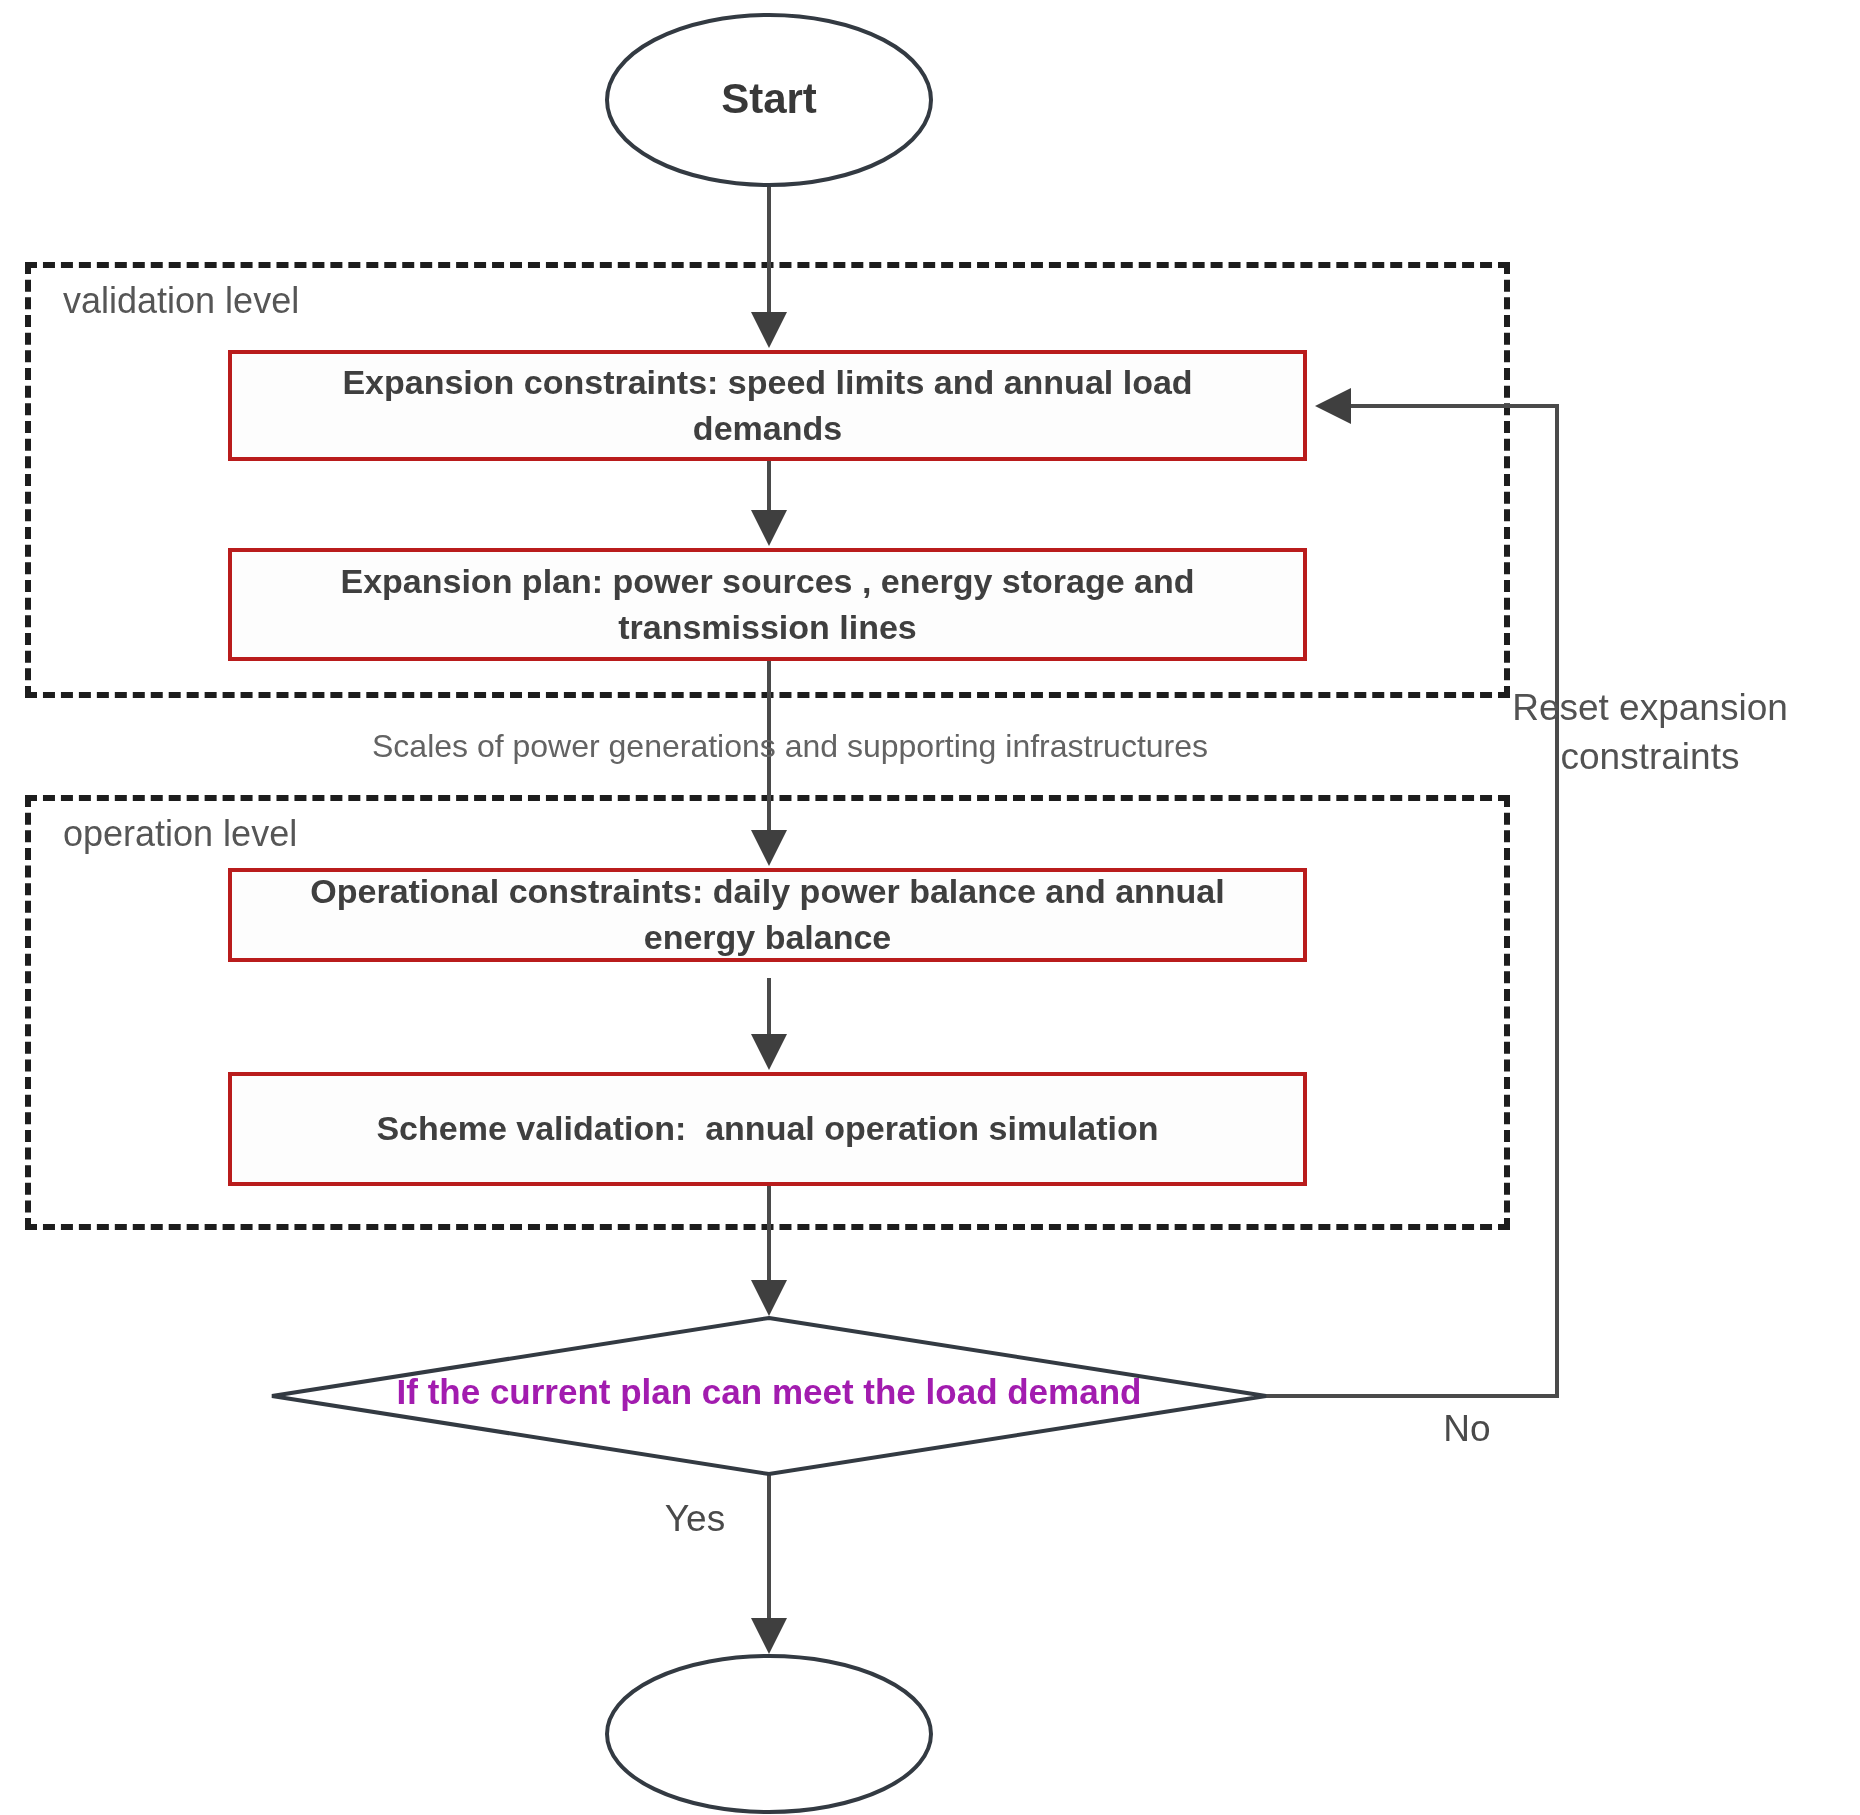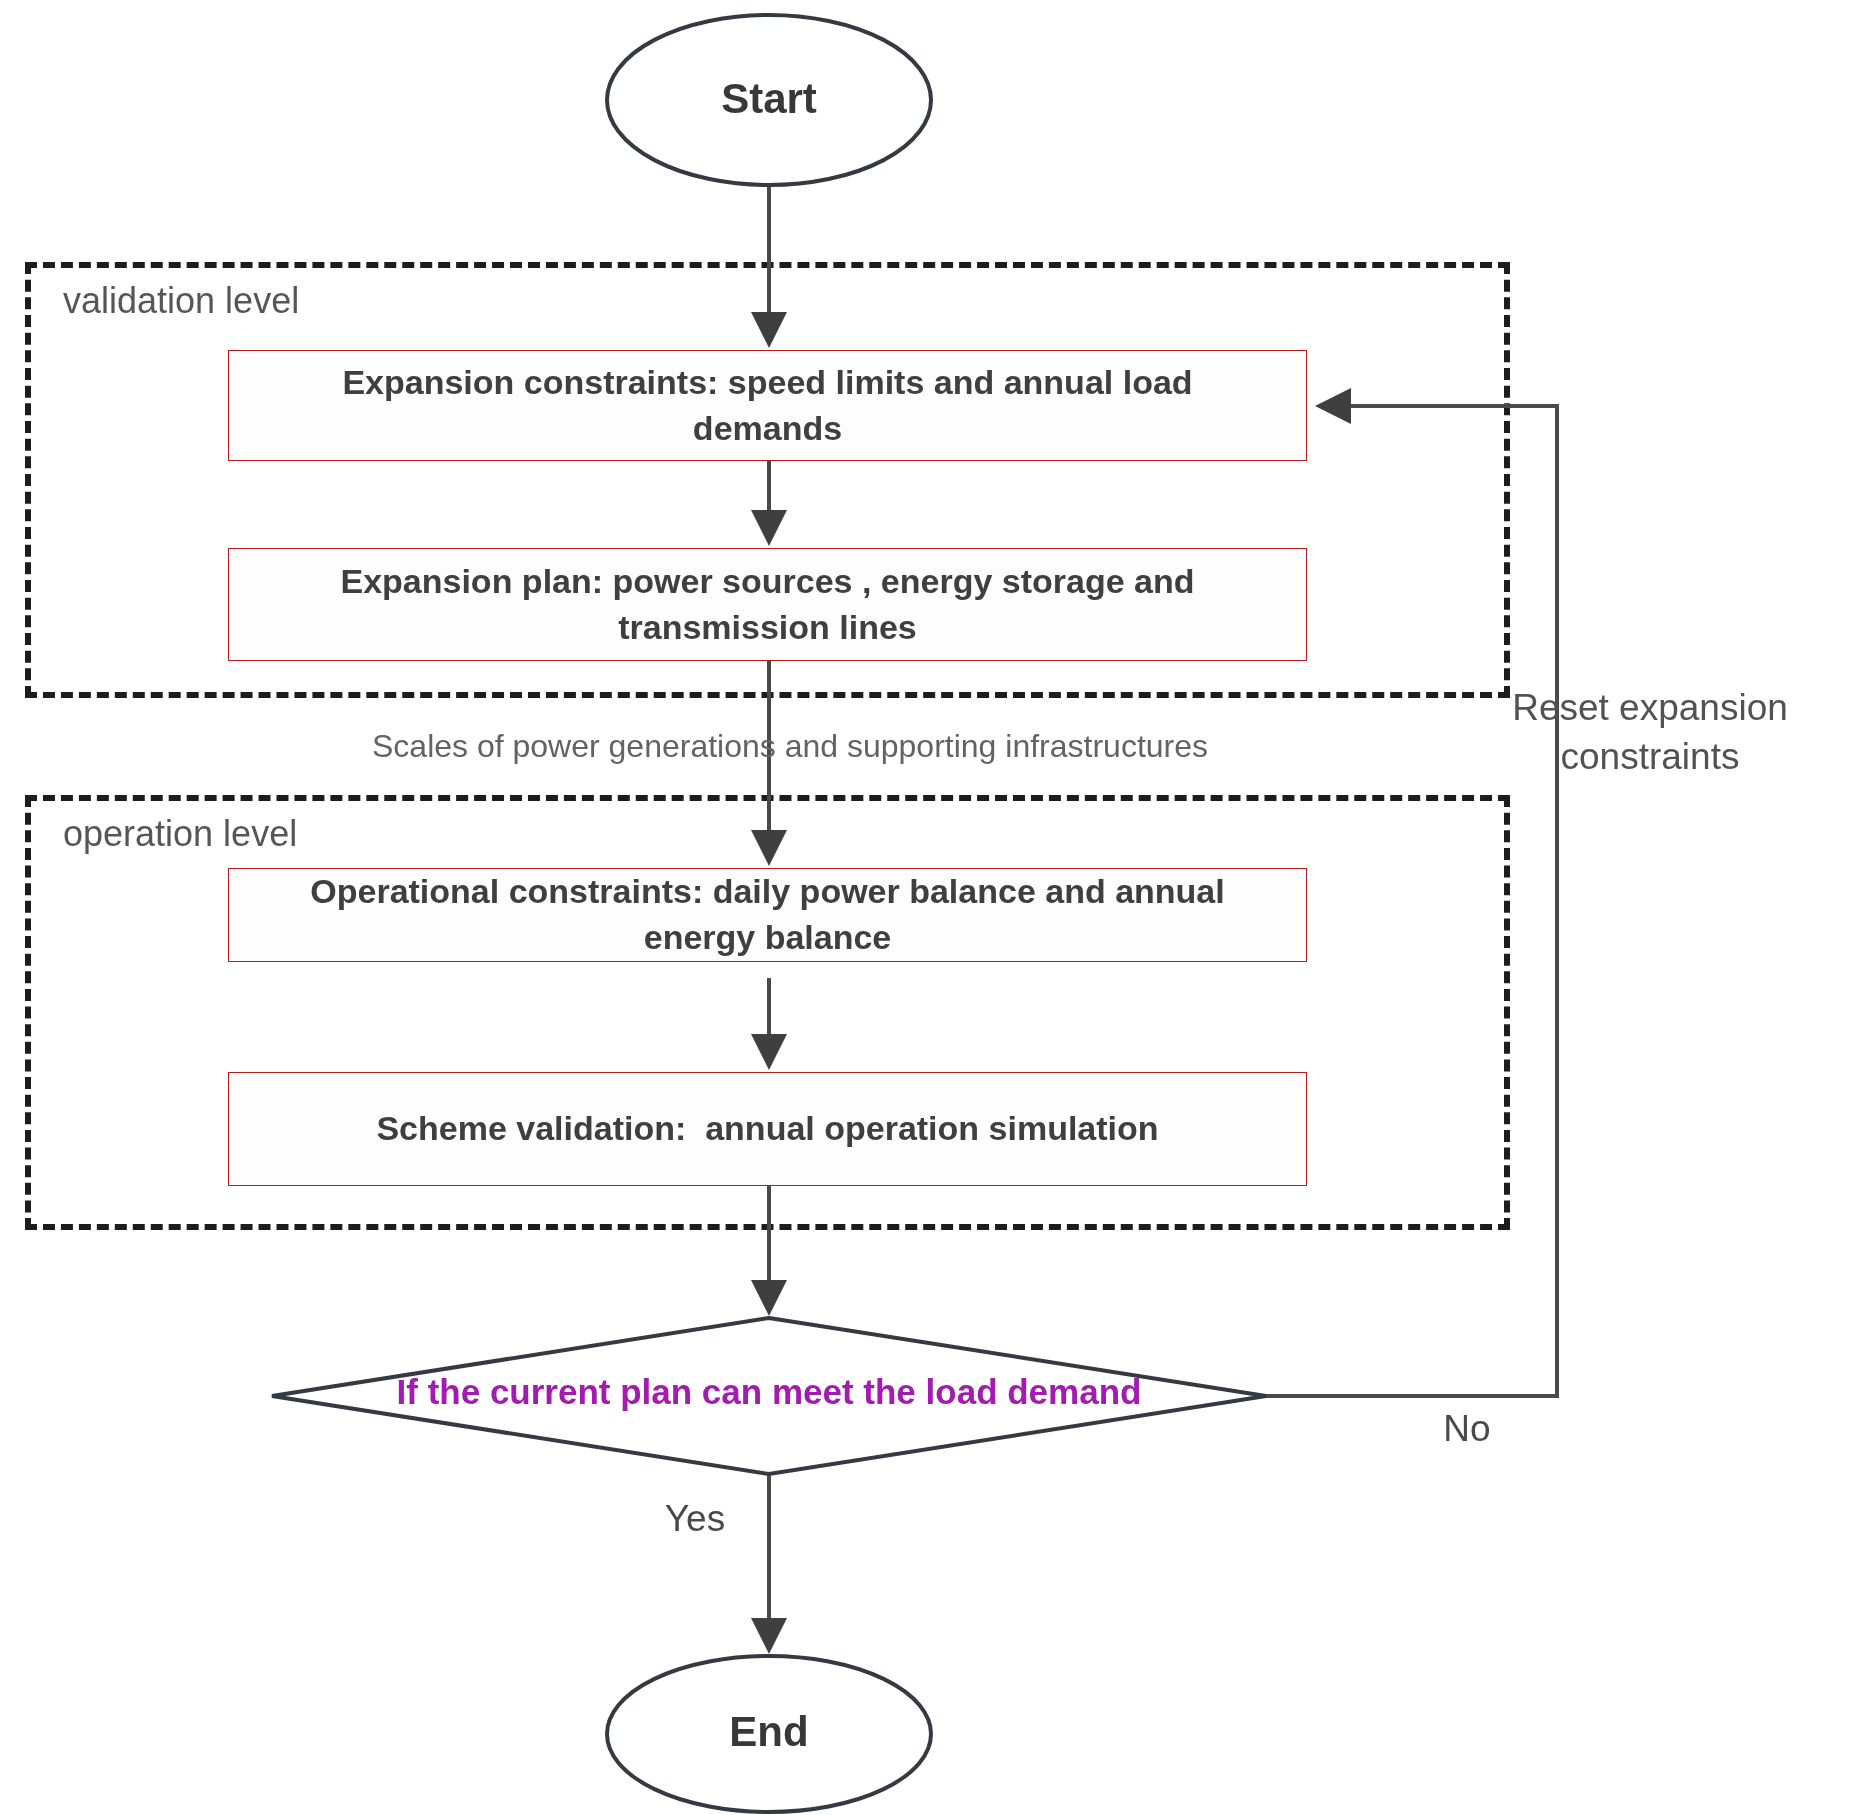--- a/index.html
+++ b/index.html
@@ -9,21 +9,21 @@
   }
   .group-box{
     position:absolute;border:6px dashed #1d1d1d;box-sizing:border-box;z-index:1;
     background:transparent;
   }
   .group-label{
     position:absolute;left:32px;top:12px;font-size:36px;color:#565656;z-index:3;
   }
   .connectors{position:absolute;left:0;top:0;z-index:2;}
   .process{
-    position:absolute;border:1px solid #b91c1c;box-sizing:border-box;background:#fdfdfd;
+    position:absolute;border:4px solid #b91c1c;box-sizing:border-box;background:#fdfdfd;
     display:flex;align-items:center;justify-content:center;text-align:center;z-index:3;
   }
   .process span{
     font-size:34px;font-weight:bold;color:#3f3f3f;line-height:1.35;
     white-space:pre-wrap;padding:0 40px;
   }
   .label{position:absolute;z-index:4;text-align:center;}
   .terminator-label{font-size:42px;font-weight:bold;color:#383838;}
   .diamond-label{font-size:35px;font-weight:bold;color:#a21caf;}
   .edge-label{font-size:37px;color:#4a4a4a;}
@@ -70,21 +70,20 @@
     <span>Expansion plan: power sources , energy storage and transmission lines</span>
   </div>
   <div class="process" style="left:228px;top:868px;width:1079px;height:94px;">
     <span>Operational constraints: daily power balance and annual energy balance</span>
   </div>
   <div class="process" style="left:228px;top:1072px;width:1079px;height:114px;">
     <span>Scheme validation:  annual operation simulation</span>
   </div>
 
   <div class="label terminator-label" style="left:609px;top:75px;width:320px;">Start</div>
-  <div class="label terminator-label" style="left:609px;top:1708px;width:320px;">End</div>
 
   <div class="label diamond-label" style="left:294px;top:1372px;width:950px;">If the current plan can meet the load demand</div>
 
   <div class="label gray-label" style="left:240px;top:728px;width:1100px;">Scales of power generations and supporting infrastructures</div>
   <div class="label edge-label" style="left:620px;top:1498px;width:150px;">Yes</div>
   <div class="label edge-label" style="left:1392px;top:1408px;width:150px;">No</div>
   <div class="label reset-label" style="left:1496px;top:684px;width:308px;">Reset expansion constraints</div>
 
 </div>
 

